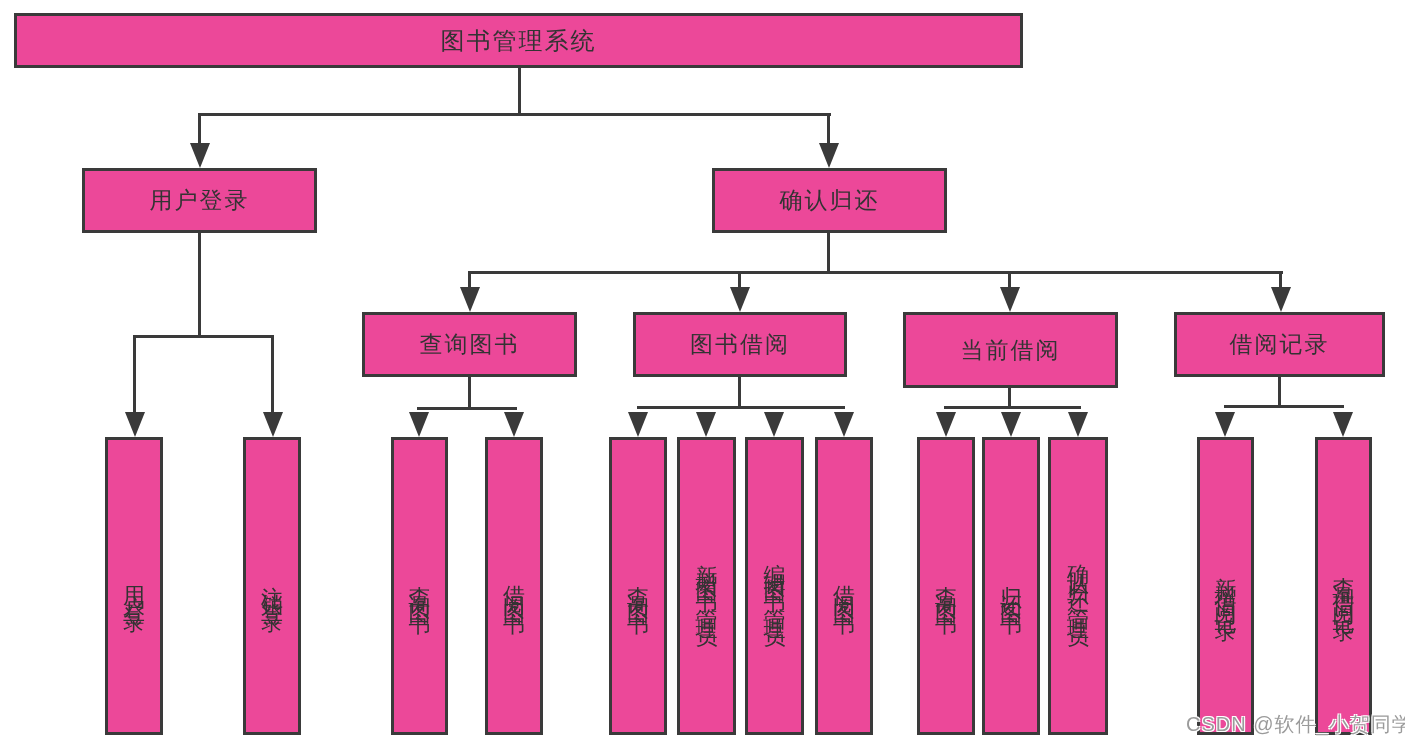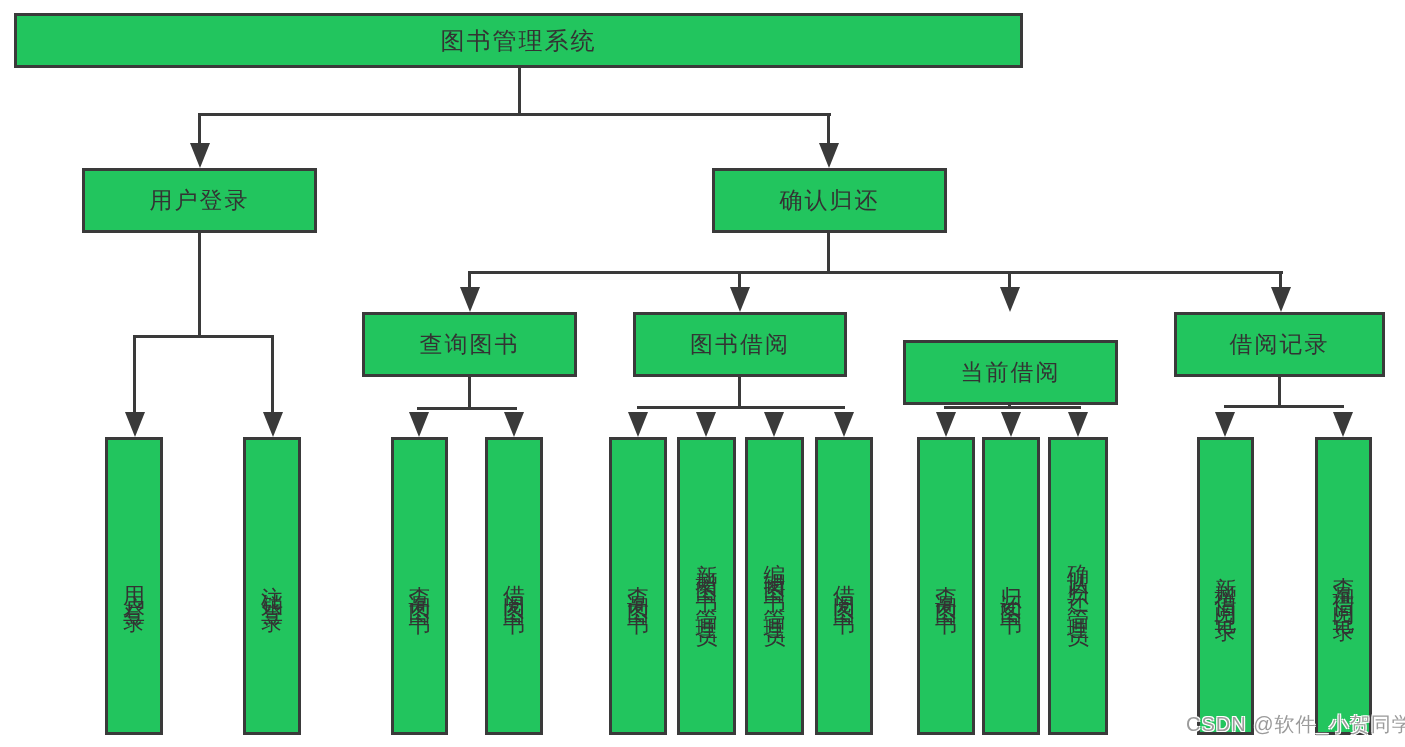--- a/index.html
+++ b/index.html
@@ -9,21 +9,21 @@
     height: 747px;
     background: #ffffff;
     font-family: "Liberation Sans", sans-serif;
     color: #333333;
     overflow: hidden;
   }
   .node {
     position: absolute;
     box-sizing: border-box;
     border: 3px solid #3a3a3a;
-    background: #22c55e;
+    background: #ec4899;
     display: flex;
     align-items: center;
     justify-content: center;
     z-index: 2;
   }
   .node.hlabel span {
     font-size: 23px;
     letter-spacing: 2px;
     white-space: nowrap;
   }
@@ -83,21 +83,21 @@
   <div class="node hlabel" style="left:712px; top:168px; width:235px; height:65px;">
     <span>确认归还</span>
   </div>
 
   <div class="node hlabel" style="left:362px; top:312px; width:215px; height:65px;">
     <span>查询图书</span>
   </div>
   <div class="node hlabel" style="left:633px; top:312px; width:214px; height:65px;">
     <span>图书借阅</span>
   </div>
-  <div class="node hlabel" style="left:903px; top:312px; width:215px; height:65px;margin-top:28px;">
+  <div class="node hlabel" style="left:903px; top:312px; width:215px; height:76px;">
     <span>当前借阅</span>
   </div>
   <div class="node hlabel" style="left:1174px; top:312px; width:211px; height:65px;">
     <span>借阅记录</span>
   </div>
 
   <div class="node leaf" style="left:105px; top:437px; width:58px; height:298px;">
     <span class="vtext">用户登录</span>
   </div>
   <div class="node leaf" style="left:243px; top:437px; width:58px; height:298px;">

